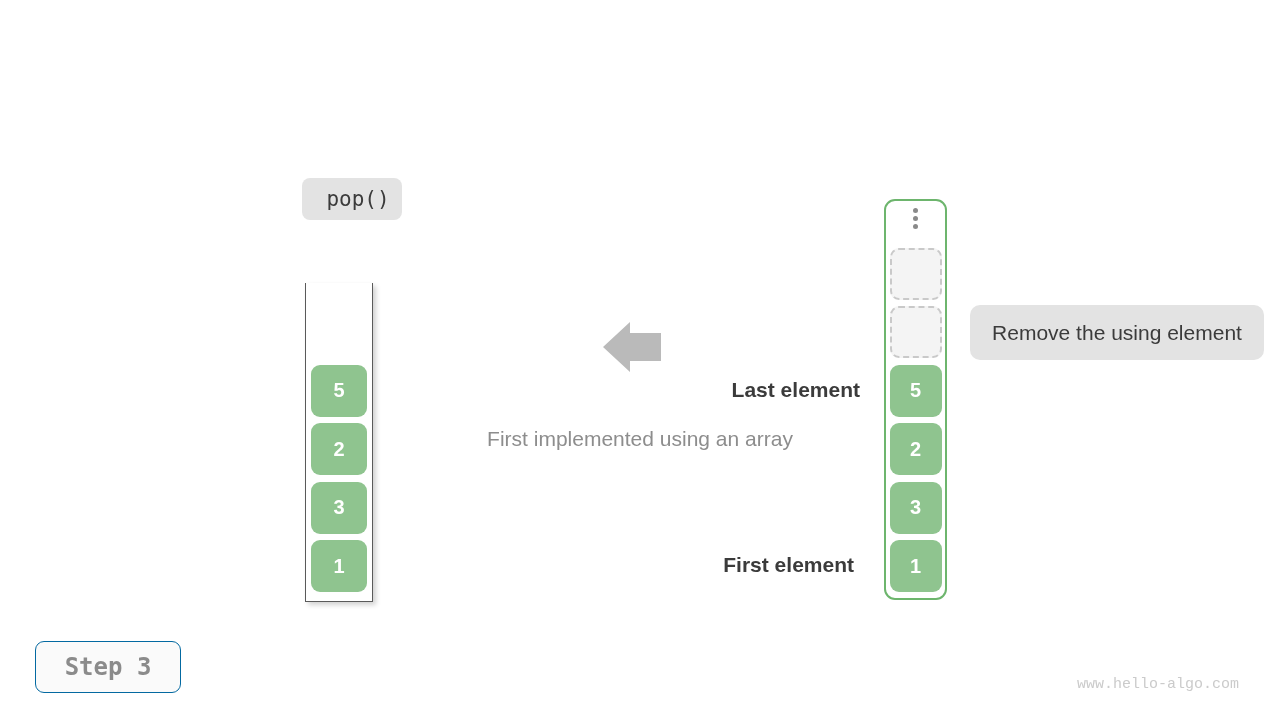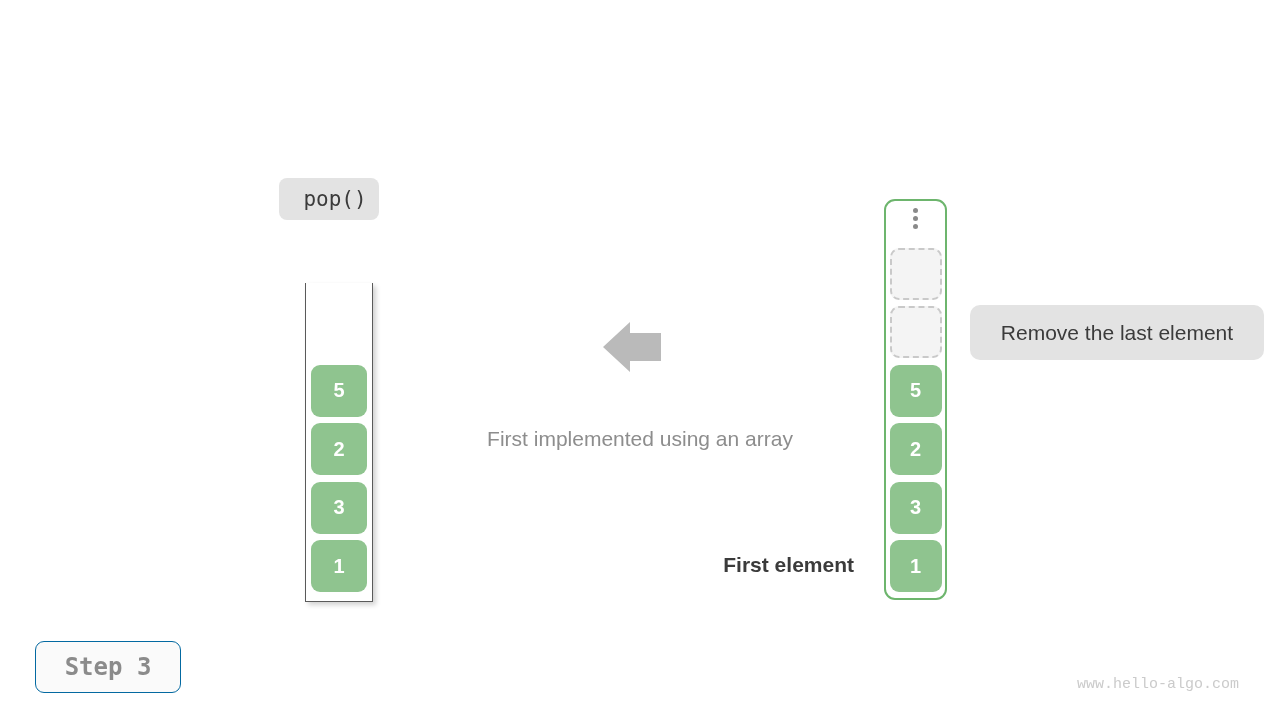--- a/index.html
+++ b/index.html
@@ -9,21 +9,21 @@
     width: 1280px;
     height: 720px;
     background: #ffffff;
     font-family: "Liberation Sans", sans-serif;
     overflow: hidden;
   }
 
   
   .op-badge {
     position: absolute;
-    left: 279px; top: 178px;
+    left: 302px; top: 178px;
     width: 100px; height: 42px;
     background: #e3e3e3;
     border-radius: 8px;
     display: flex; align-items: center; justify-content: center;
     font-family: "DejaVu Sans Mono", "Liberation Mono", monospace;
     font-size: 21px;
     color: #3b3b3b;
     padding-left: 12px;
   }
 
@@ -169,36 +169,37 @@
     <div class="cell">5</div>
     <div class="cell">2</div>
     <div class="cell">3</div>
     <div class="cell">1</div>
   </div>
 
   <svg class="arrow-svg" viewBox="0 0 58 50" xmlns="http://www.w3.org/2000/svg">
     <polygon points="0,25 27,0 27,11 58,11 58,39 27,39 27,50" fill="#bababa"></polygon>
   </svg>
 
+  <div class="label-bold label-last">Last element</div>
   <div class="caption">First implemented using an array</div>
   <div class="label-bold label-first">First element</div>
 
   <div class="array-box">
     <div class="v-ellipsis">
       <span class="dot"></span>
       <span class="dot"></span>
       <span class="dot"></span>
     </div>
     <div class="cell empty"></div>
     <div class="cell empty"></div>
     <div class="cell">5</div>
     <div class="cell">2</div>
     <div class="cell">3</div>
     <div class="cell">1</div>
   </div>
 
-  <div class="action-badge">Remove the last element</div>
+  <div class="action-badge">Remove the using element</div>
 
   <div class="step-badge">Step 3</div>
 
   <div class="watermark">www.hello-algo.com</div>
 
 </div>
 
 </body></html>

